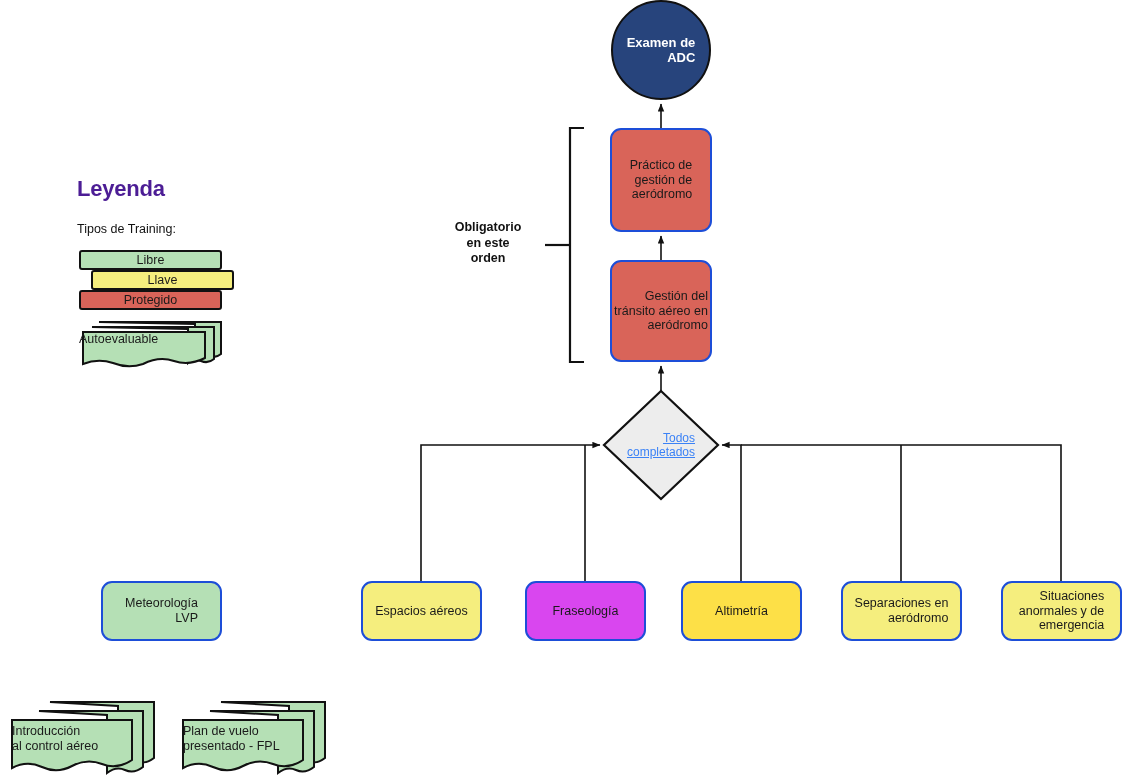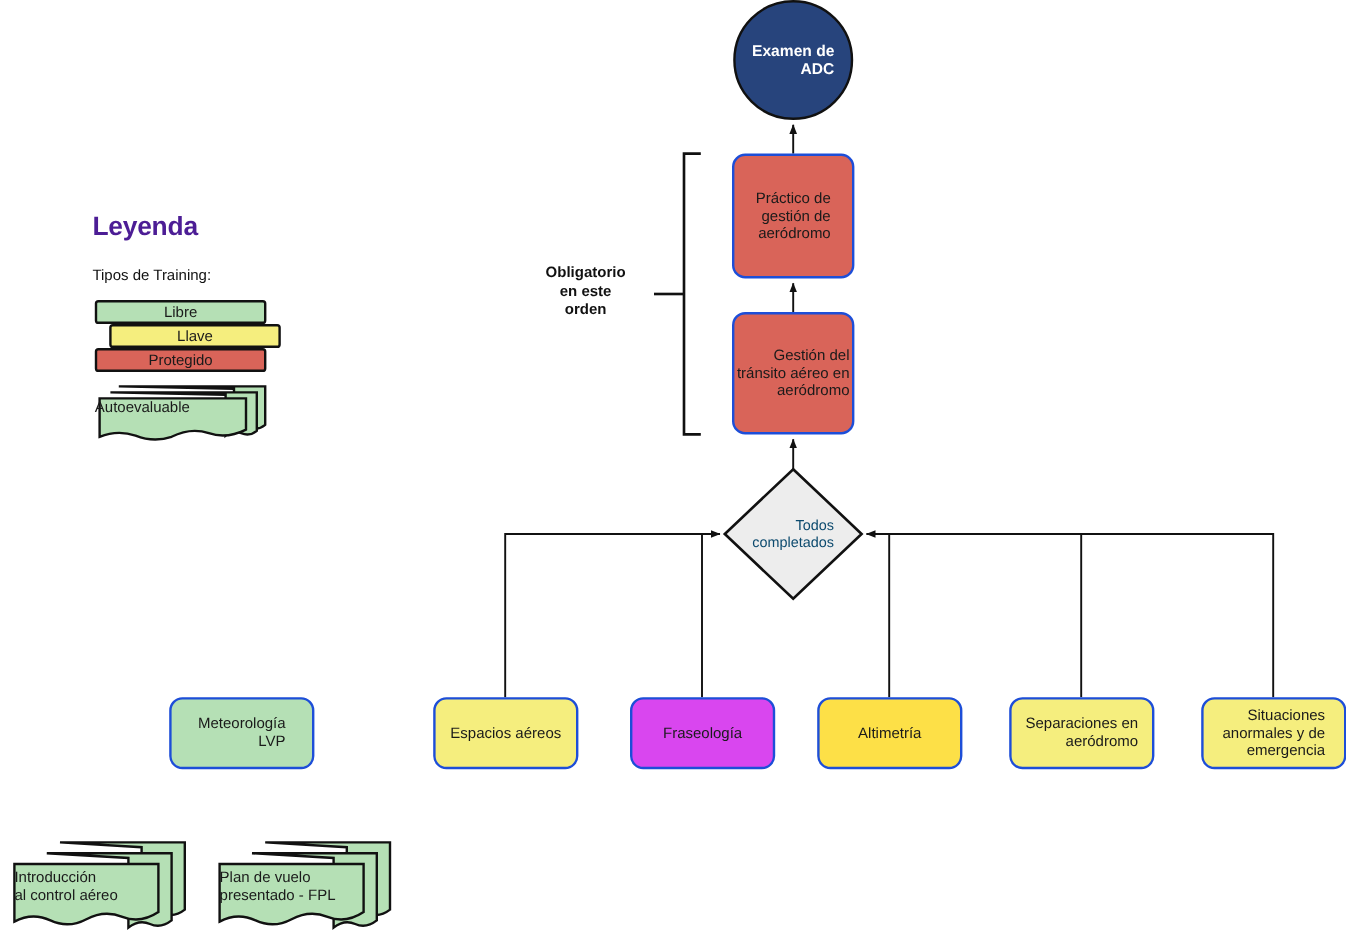--- a/index.html
+++ b/index.html
@@ -52,21 +52,22 @@
     border: 2px solid #111111;
     color: #ffffff;
     font-weight: bold;
     font-size: 13px;
   }
 
   .diamond-node {
     background: transparent;
     border: none;
     font-size: 12px;
-    color: #0c4a6e;
+    color: #3b82f6;
+    text-decoration: underline;
   }
   .diamond-node .dtext {
     position: relative;
     z-index: 2;
     white-space: pre-line;
     line-height: 1.2;
   }
 
   
   #legend-title {
@@ -222,21 +223,21 @@
   <div class="node rbox" style="left:841px; top:581px; width:121px; height:60px; background:#f5ee7e;">
     <span>Separaciones en
 aeródromo</span>
   </div>
   <div class="node rbox" style="left:1001px; top:581px; width:121px; height:60px; background:#f5ee7e;">
     <span>Situaciones
 anormales y de
 emergencia</span>
   </div>
 
-  <div class="node rbox" style="left:101px; top:581px; width:121px; height:60px; background:#b5e0b5;margin-left:40px;">
+  <div class="node rbox" style="left:101px; top:581px; width:121px; height:60px; background:#b5e0b5;">
     <span>Meteorología
 LVP</span>
   </div>
 
   <div class="multidoc" style="left:8px; top:698px; width:152px; height:80px;">
     <svg width="152" height="80" viewBox="0 0 152 80">
       <g stroke="#111111" stroke-width="2" fill="#b5e0b5">
         <path d="M42,4 H146 V60 q-9,7 -18,3 t-18,3 V8 Z"></path>
         <path d="M31,13 H135 V69 q-9,7 -18,3 t-18,3 V17 Z"></path>
         <path d="M4,22 H124 V62 q-15,10 -30,4 q-15,-6 -30,2 q-15,8 -30,1 q-15,-7 -30,1 Z"></path>

